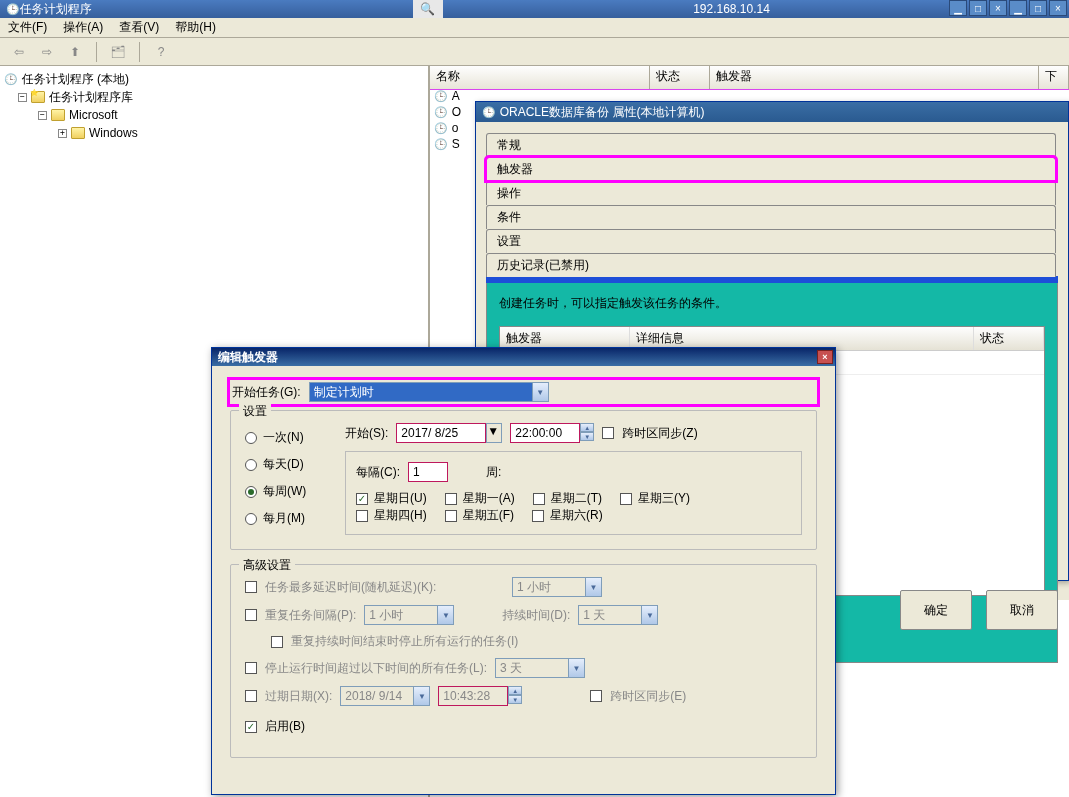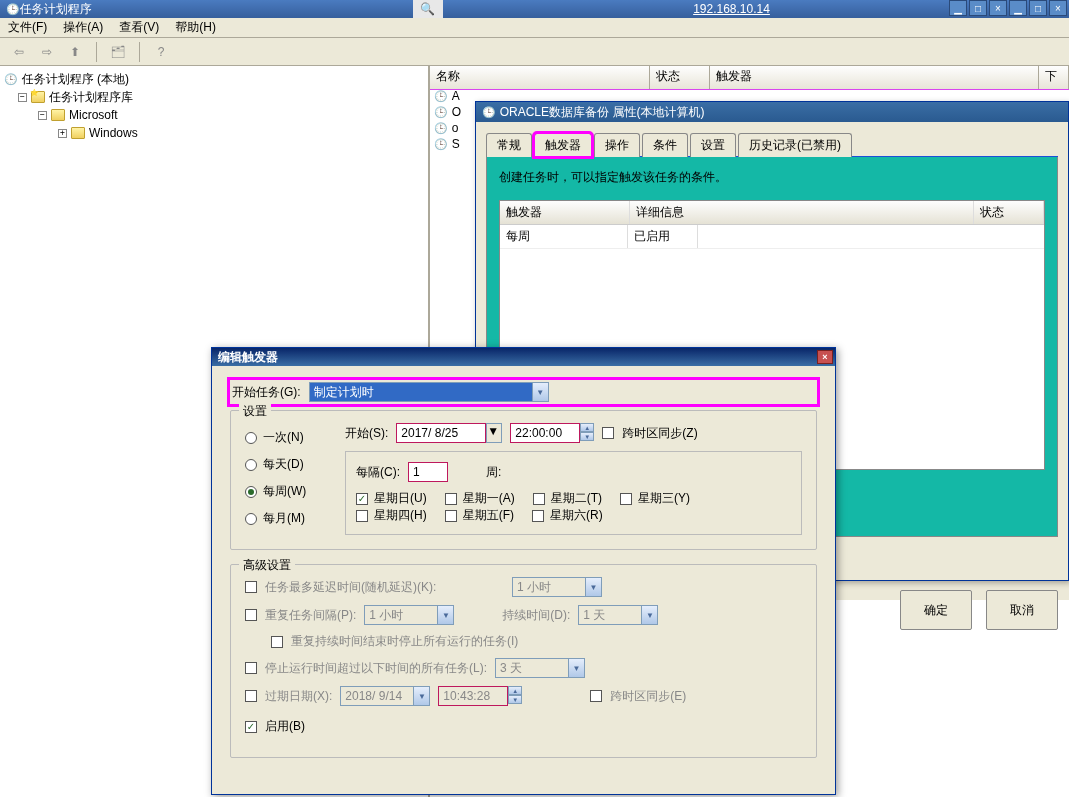--- a/index.html
+++ b/index.html
@@ -3,21 +3,21 @@
 <meta charset="utf-8">
 <style>
 * { box-sizing: border-box; font-family: "Microsoft YaHei", SimSun, sans-serif; font-size: 12px; }
 body { margin: 0; background: #3a6ea5; width: 1069px; height: 797px; position: relative; overflow: hidden; }
 
 
 .titlebar-main { position: absolute; top: 0; left: 0; right: 0; height: 18px; background: linear-gradient(#4a7bc0, #365f9c); color: #fff; display: flex; align-items: center; padding-left: 6px; }
 .titlebar-main .win-controls { position: absolute; right: 2px; top: 0; display: flex; gap: 2px; }
 .titlebar-main .win-controls span { width: 18px; height: 16px; background: #5a8cc8; border: 1px solid #2a4a7a; display: flex; align-items: center; justify-content: center; color: #fff; font-size: 10px; }
 .titlebar-inner { position: absolute; top: 0; left: 454px; right: 60px; height: 18px; background: linear-gradient(#4a7bc0, #365f9c); color: #fff; display: flex; align-items: center; justify-content: center; }
-.titlebar-inner .addr { position: absolute; left: 50%; transform: translateX(-50%); text-decoration: underline; }
+.titlebar-inner .addr { position: absolute; left: 50%; transform: translateX(-50%); }
 .titlebar-inner .win-controls { position: absolute; right: 2px; top: 0; display: flex; gap: 2px; }
 .titlebar-inner .win-controls span { width: 18px; height: 16px; background: #5a8cc8; border: 1px solid #2a4a7a; display: flex; align-items: center; justify-content: center; color: #fff; font-size: 10px; }
 .titlebar-icon-pin { position:absolute; left: 460px; top:0; width:24px; height:18px; background:#3a6aa8; border:1px solid #2a4a7a; color:#fff; display:flex; align-items:center; justify-content:center; font-size:10px;}
 .titlebar-search { position:absolute; left: 413px; top:0; width:30px; height:18px; display:flex; align-items:center; justify-content:center; color:#555; background:#e8e8e8;}
 
 .menubar { position: absolute; top: 18px; left: 0; right: 0; height: 20px; background: #ece9d8; border-bottom: 1px solid #aca899; display: flex; align-items: center; padding-left: 8px; gap: 16px; }
 .menubar span { color: #000; }
 
 .toolbar { position: absolute; top: 38px; left: 0; right: 0; height: 28px; background: #ece9d8; border-bottom: 1px solid #aca899; display: flex; align-items: center; padding-left: 8px; gap: 6px; }
 .toolbar .tbtn { width: 22px; height: 22px; border: 1px solid transparent; display: flex; align-items: center; justify-content: center; color: #888; }
@@ -38,21 +38,21 @@
 .right-panel { flex: 1; background: #fff; position: relative; }
 .right-header { position: absolute; top: 0; left: 0; right: 0; height: 24px; background: #ece9d8; border-bottom: 1px solid #d946ef; display: flex; }
 .right-header .col { border-right: 1px solid #aca899; padding: 2px 6px; background: linear-gradient(#fefefe,#e8e5d8); }
 .right-list { position: absolute; top: 20px; left: 0; right: 0; padding: 2px 4px; }
 .right-list .row { display: flex; align-items: center; height: 16px; gap: 4px; }
 
 
 .props-dialog { position: absolute; top: 101px; left: 475px; width: 594px; height: 480px; background: #ece9d8; border: 1px solid #003399; box-shadow: 2px 2px 6px rgba(0,0,0,0.3); }
 .props-title { height: 20px; background: linear-gradient(#3a6ea5, #2a5a90); color: #fff; display: flex; align-items: center; padding-left: 6px; gap: 4px; }
 .props-body { padding: 10px; }
-.tabs { display: flex; border-bottom: 1px solid #1d4ed8; position: relative; }
+.tabs { display: flex; border-bottom: 7px solid #1d4ed8; position: relative; flex-direction: column; }
 .tab { padding: 3px 10px; border: 1px solid #888; border-bottom: none; background: #ece9d8; margin-right: 2px; border-radius: 3px 3px 0 0; position: relative; top: 1px; }
 .tab.active { background: #ece9d8; z-index: 2; }
 .tab.highlighted { outline: 3px solid #ff00ff; outline-offset: -1px; }
 .tab-content { border: 1px solid #888; border-top: none; padding: 12px; background: #14b8a6; min-height: 380px; }
 .tab-desc { margin-bottom: 14px; }
 .trigger-table { width: 100%; border: 1px solid #888; background: #fff; }
 .trigger-table .th-row { display: flex; background: linear-gradient(#fefefe,#e5e2d5); border-bottom: 1px solid #ccc; }
 .trigger-table .th, .trigger-table .td { padding: 3px 6px; border-right: 1px solid #ddd; }
 .trigger-table .td-row { display: flex; border-bottom: 1px solid #eee; }
 .props-buttons-area { position:absolute; left: 900px; top: 590px; display:flex; gap:14px;}

